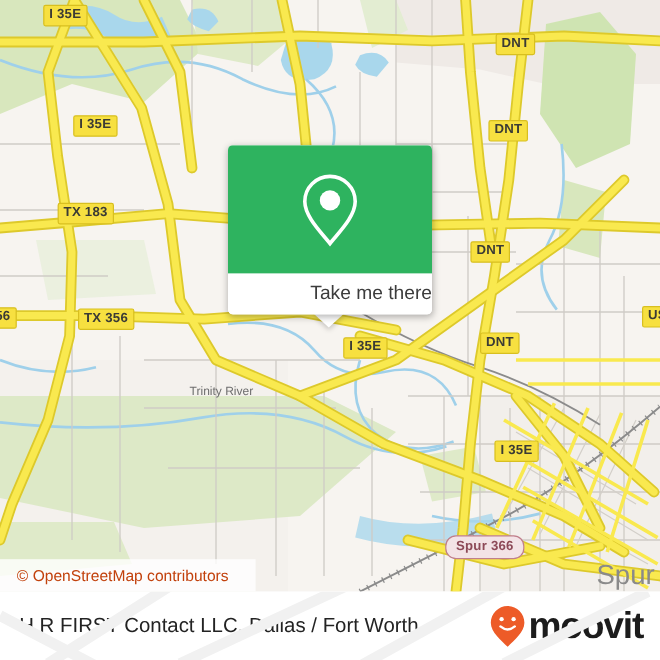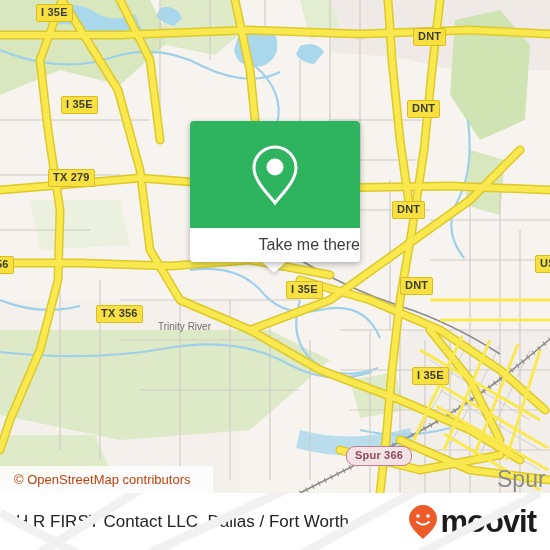--- a/index.html
+++ b/index.html
@@ -230,31 +230,31 @@
         <g fill="none" stroke="#f9e94f" stroke-width="3">
           <path d="M420 350 L540 420 M428 378 L548 448 M436 406 L548 470 M444 434 L540 490"></path>
           <path d="M462 336 L414 440 M490 340 L444 450 M518 344 L474 456 M540 350 L506 460"></path>
           <path d="M430 300 H550 M440 320 H550"></path>
         </g>
       </g>
     </svg>
 
     <div class="shield" style="left:36px;top:4px;">I 35E</div>
     <div class="shield" style="left:61px;top:96px;">I 35E</div>
-    <div class="shield" style="left:48px;top:169px;">TX 279</div>
+    <div class="shield" style="left:48px;top:169px;">TX 183</div>
     <div class="shield" style="left:-9px;top:256px;">56</div>
-    <div class="shield" style="left:96px;top:257px;margin-top:48px;">TX 356</div>
+    <div class="shield" style="left:65px;top:257px;">TX 356</div>
     <div class="shield" style="left:413px;top:28px;">DNT</div>
     <div class="shield" style="left:407px;top:100px;">DNT</div>
     <div class="shield" style="left:392px;top:201px;">DNT</div>
     <div class="shield" style="left:400px;top:277px;">DNT</div>
     <div class="shield" style="left:535px;top:255px;">US</div>
     <div class="shield" style="left:286px;top:281px;">I 35E</div>
     <div class="shield" style="left:412px;top:367px;">I 35E</div>
-    <div class="shield pill" style="left:346px;top:446px;">Spur 366</div>
+    <div class="shield pill" style="left:371px;top:446px;">Spur 366</div>
 
     <div class="maplabel" style="left:158px;top:321px;text-align:center;">Trinity River</div>
     <div class="citylabel" style="left:497px;top:466px;">Spur</div>
 
     <div class="attrib">
       <span>© OpenStreetMap contributors</span>
     </div>
   </div>
 
   <div class="card-tail"></div>

